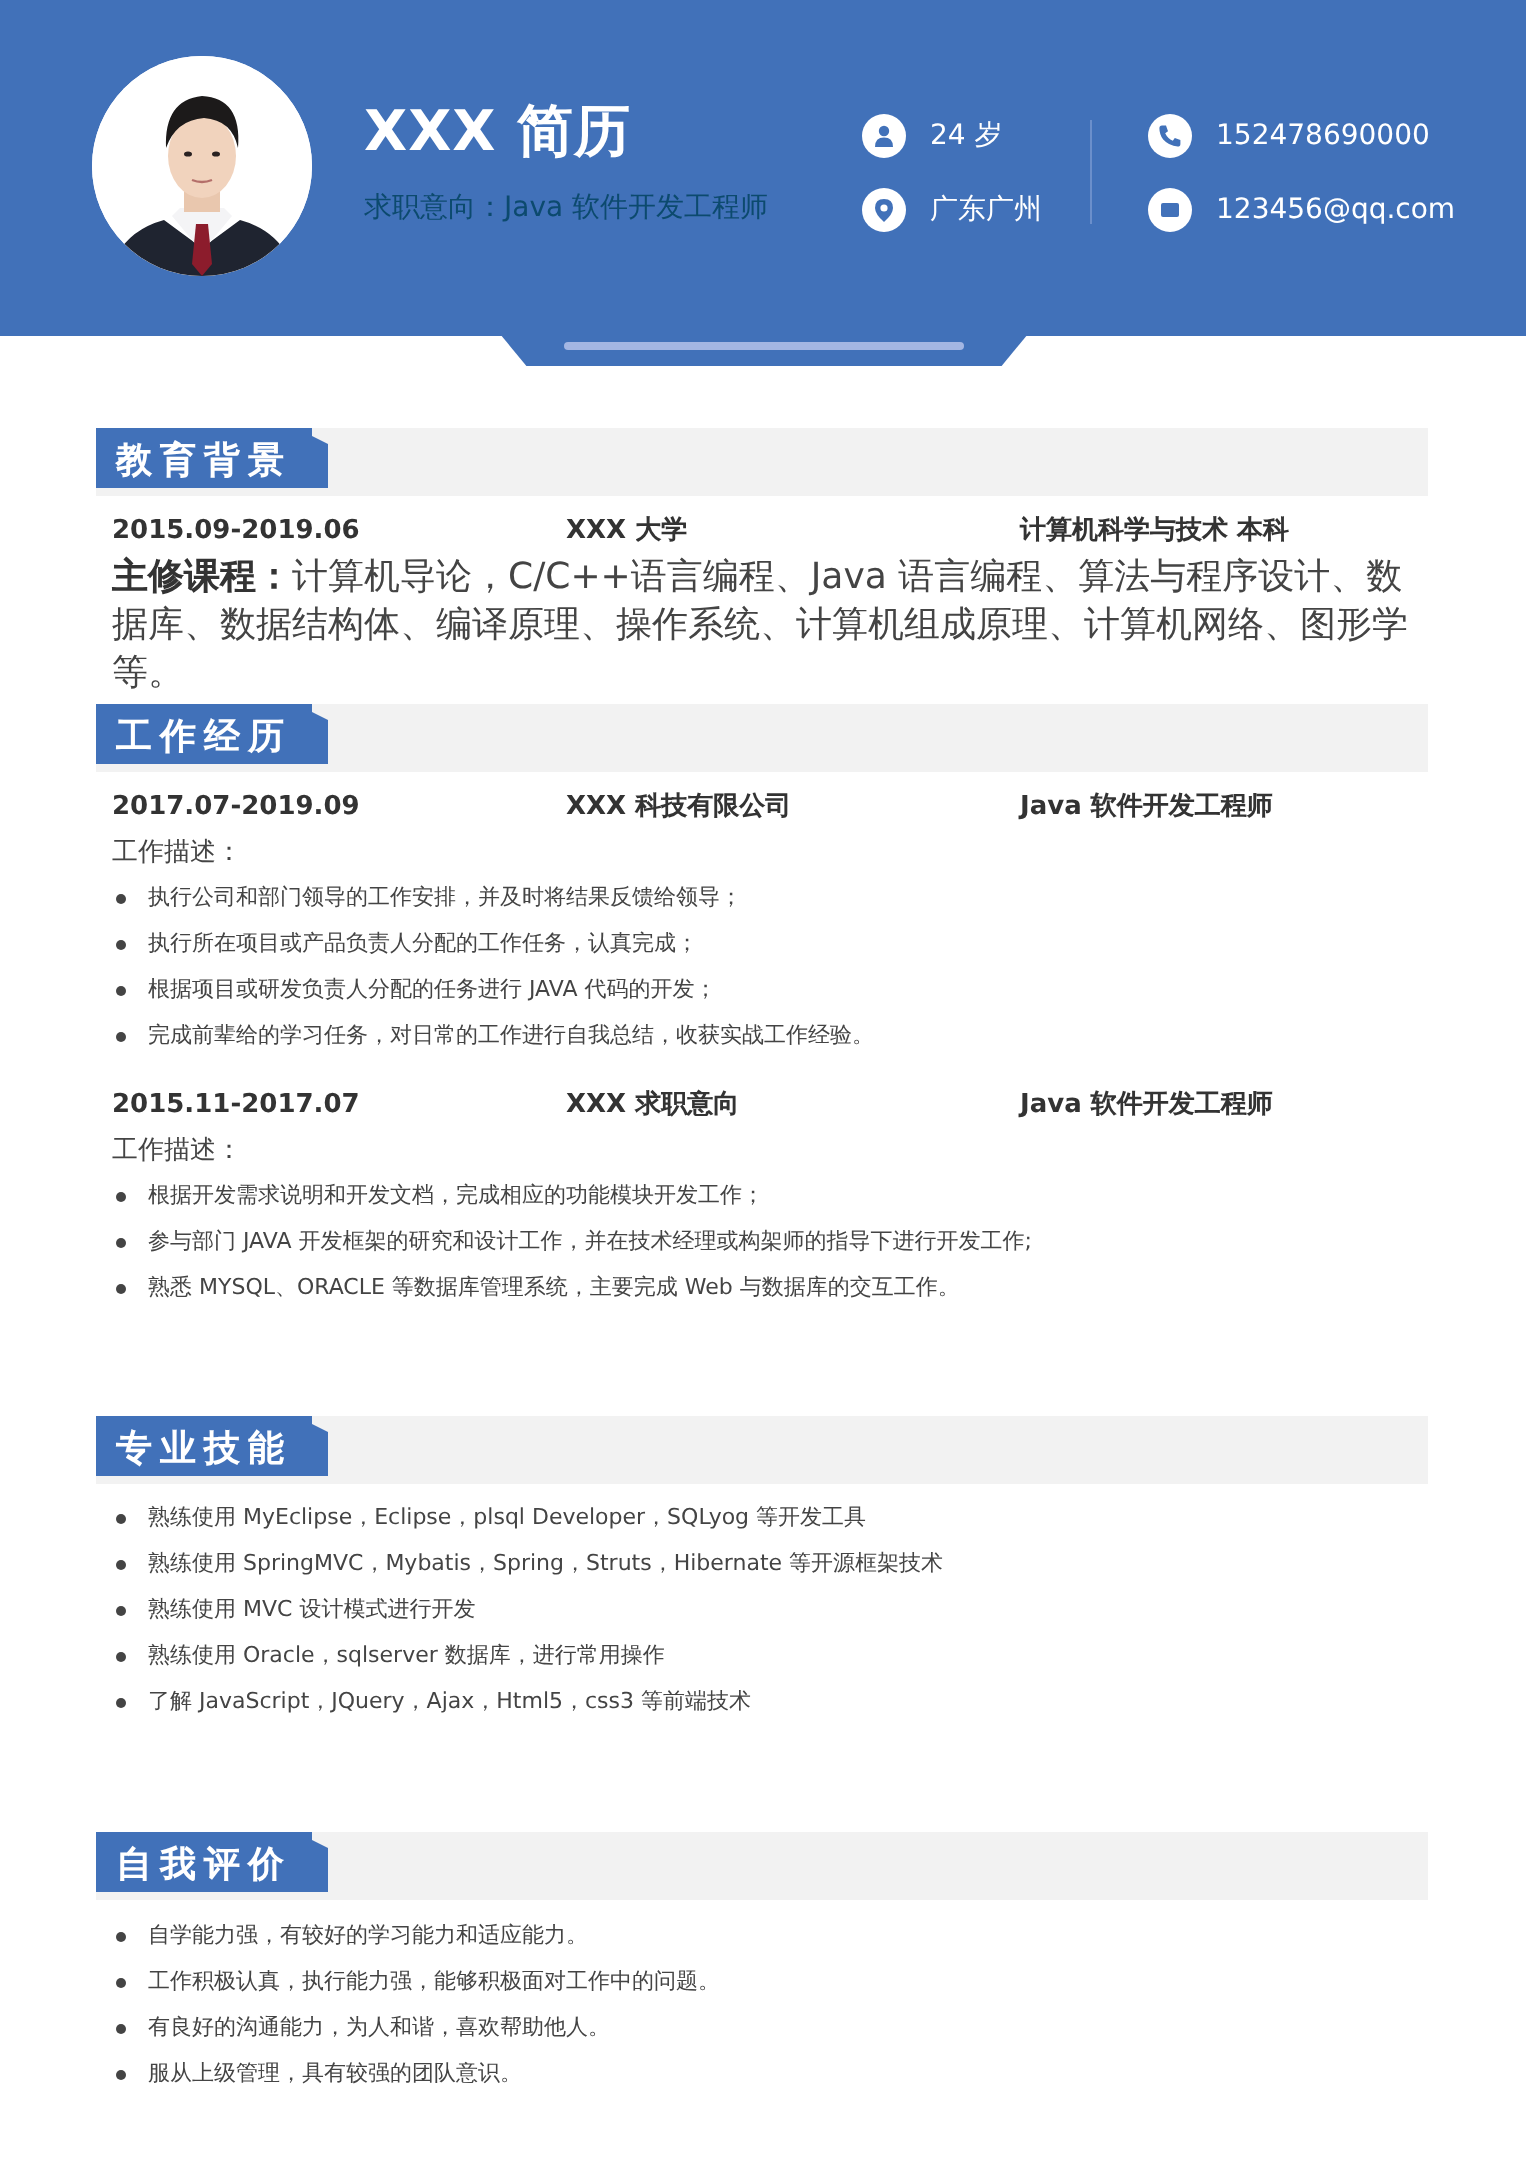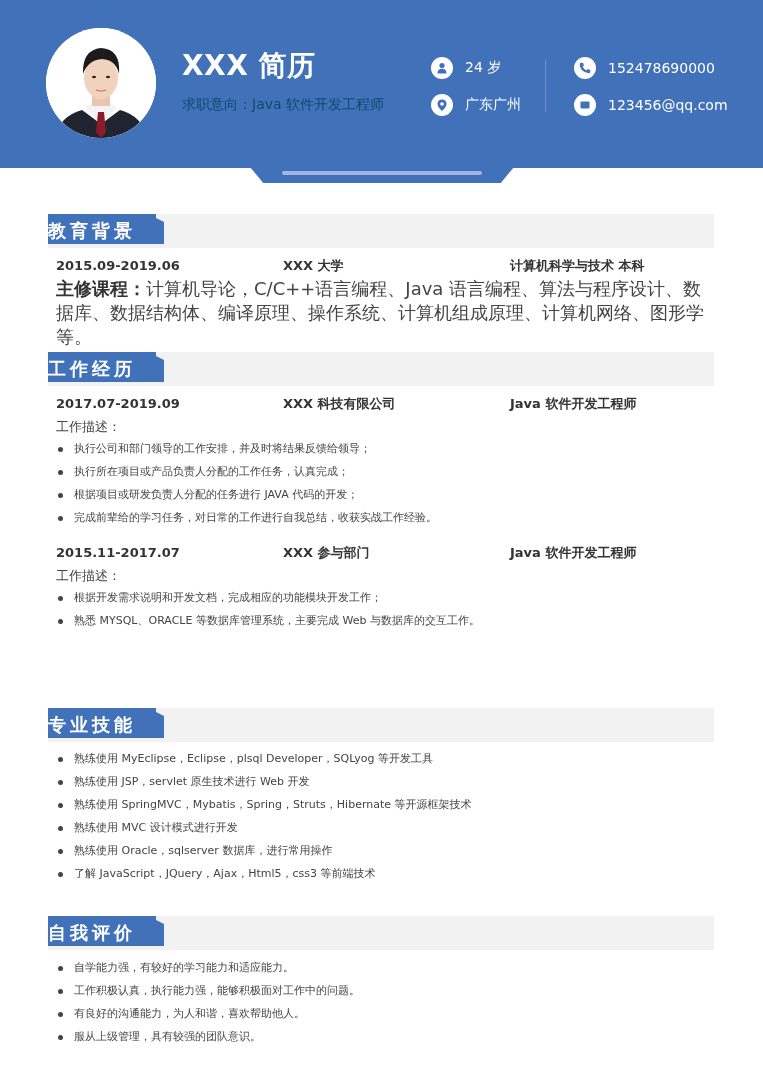--- a/index.html
+++ b/index.html
@@ -23,21 +23,21 @@
   .info .ico svg { width: 14px; height: 14px; }
   .info-age { left: 431px; top: 57px; }
   .info-loc { left: 431px; top: 94px; }
   .info-phone { left: 574px; top: 57px; }
   .info-mail { left: 574px; top: 94px; }
   .vdivider { position: absolute; left: 545px; top: 60px; width: 1px; height: 52px; background: #6b8fcb; }
 
   
   .sec-head { position: absolute; left: 48px; width: 666px; height: 34px; background: #f2f2f2; }
   .sec-tab { position: absolute; left: 0; top: 0; height: 30px; width: 116px; background: #4171b9; color: #fff;
-    font-size: 18px; font-weight: bold; letter-spacing: 4px; line-height: 34px; 
+    font-size: 18px; font-weight: bold; letter-spacing: 4px; line-height: 34px; padding-left: 10px;
     clip-path: polygon(0 0, 108px 0, 108px 4px, 116px 8px, 116px 34px, 0 34px); }
 
   .row { position: absolute; left: 56px; font-size: 13px; font-weight: bold; color: #333; line-height: 1; }
   .row .c1 { position: absolute; left: 0; white-space: nowrap; }
   .row .c2 { position: absolute; left: 227px; white-space: nowrap; }
   .row .c3 { position: absolute; left: 454px; white-space: nowrap; }
 
   .para { position: absolute; left: 56px; width: 650px; font-size: 18px; line-height: 24px; color: #444; }
   .para b { color: #333; }
   .label { position: absolute; left: 56px; font-size: 13px; color: #444; line-height: 1; }
@@ -139,35 +139,35 @@
 <div class="label" style="top:420px;">工作描述：</div>
 <ul class="bl" style="top:437px;">
   <li>执行公司和部门领导的工作安排，并及时将结果反馈给领导；</li>
   <li>执行所在项目或产品负责人分配的工作任务，认真完成；</li>
   <li>根据项目或研发负责人分配的任务进行 JAVA 代码的开发；</li>
   <li>完成前辈给的学习任务，对日常的工作进行自我总结，收获实战工作经验。</li>
 </ul>
 
 <div class="row" style="top:546px;">
   <span class="c1">2015.11-2017.07</span>
-  <span class="c2">XXX 参与部门</span>
+  <span class="c2">XXX 求职意向</span>
   <span class="c3">Java 软件开发工程师</span>
 </div>
 <div class="label" style="top:569px;">工作描述：</div>
 <ul class="bl" style="top:586px;">
   <li>根据开发需求说明和开发文档，完成相应的功能模块开发工作；</li>
+  <li>参与部门 JAVA 开发框架的研究和设计工作，并在技术经理或构架师的指导下进行开发工作;</li>
   <li>熟悉 MYSQL、ORACLE 等数据库管理系统，主要完成 Web 与数据库的交互工作。</li>
 </ul>
 
 <div class="sec-head" style="top:708px;">
   <div class="sec-tab">专业技能</div>
 </div>
 <ul class="bl" style="top:747px;">
   <li>熟练使用 MyEclipse，Eclipse，plsql Developer，SQLyog 等开发工具</li>
-  <li>熟练使用 JSP，servlet 原生技术进行 Web 开发</li>
   <li>熟练使用 SpringMVC，Mybatis，Spring，Struts，Hibernate 等开源框架技术</li>
   <li>熟练使用 MVC 设计模式进行开发</li>
   <li>熟练使用 Oracle，sqlserver 数据库，进行常用操作</li>
   <li>了解 JavaScript，JQuery，Ajax，Html5，css3 等前端技术</li>
 </ul>
 
 <div class="sec-head" style="top:916px;">
   <div class="sec-tab">自我评价</div>
 </div>
 <ul class="bl" style="top:956px;">

